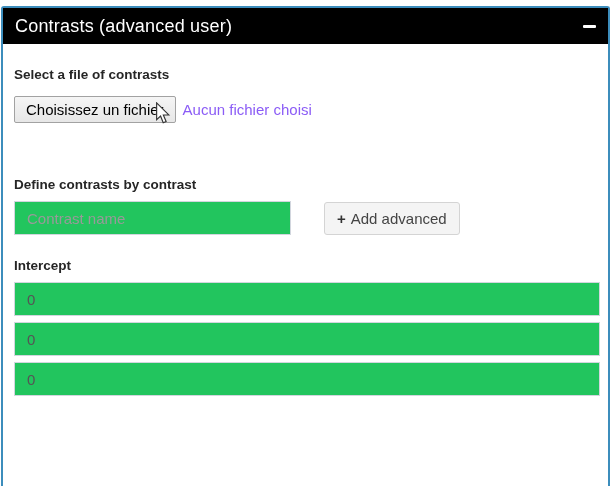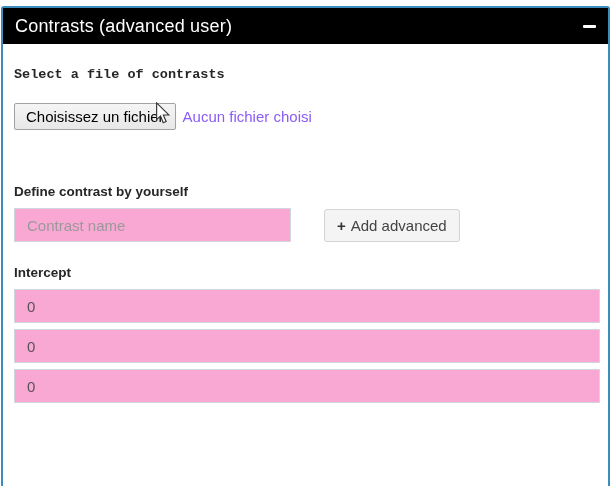--- a/index.html
+++ b/index.html
@@ -54,21 +54,21 @@
   .box-body {
     padding: 22px 8px 0 11px;
   }
   .ctl-label {
     display: block;
     font-size: 13.5px;
     font-weight: 700;
     color: #262626;
     line-height: 17px;
   }
-  .fg-file .ctl-label { margin-bottom: 20px; font-family: Liberation Mono, monospace; }
+  .fg-file .ctl-label { margin-bottom: 13px; }
   .fg-file { margin-bottom: 53px; }
   .file-row {
     display: flex;
     align-items: center;
     height: 27px;
   }
   .file-btn {
     height: 27px;
     padding: 0 11px;
     font-family: "Liberation Sans", sans-serif;
@@ -89,21 +89,21 @@
   .fg-define { margin-bottom: 22px; }
   .define-row { display: flex; align-items: center; }
   .text-input {
     height: 34px;
     border: 1px solid #d2d6de;
     border-radius: 0;
     padding: 6px 12px;
     font-family: "Liberation Sans", sans-serif;
     font-size: 15px;
     color: #555555;
-    background: #f9a8d4;
+    background: #22c55e;
     outline: none;
   }
   .text-input::placeholder { color: #999999; opacity: 1; }
   .contrast-name-input { width: 277px; }
   .add-btn {
     margin-left: 33px;
     height: 33px;
     padding: 0 12px;
     font-family: "Liberation Sans", sans-serif;
     font-size: 15px;
@@ -147,21 +147,21 @@
 
     <div class="fg-file">
       <label class="ctl-label">Select a file of contrasts</label>
       <div class="file-row">
         <button class="file-btn">Choisissez un fichier</button>
         <span class="file-status">Aucun fichier choisi</span>
       </div>
     </div>
 
     <div class="fg-define">
-      <label class="ctl-label">Define contrast by yourself</label>
+      <label class="ctl-label">Define contrasts by contrast</label>
       <div class="define-row">
         <input type="text" class="text-input contrast-name-input" placeholder="Contrast name" style="">
         <button class="add-btn">
           <span class="plus-glyph">+</span>
           <span>Add advanced</span>
         </button>
       </div>
     </div>
 
     <div class="fg-coef">

